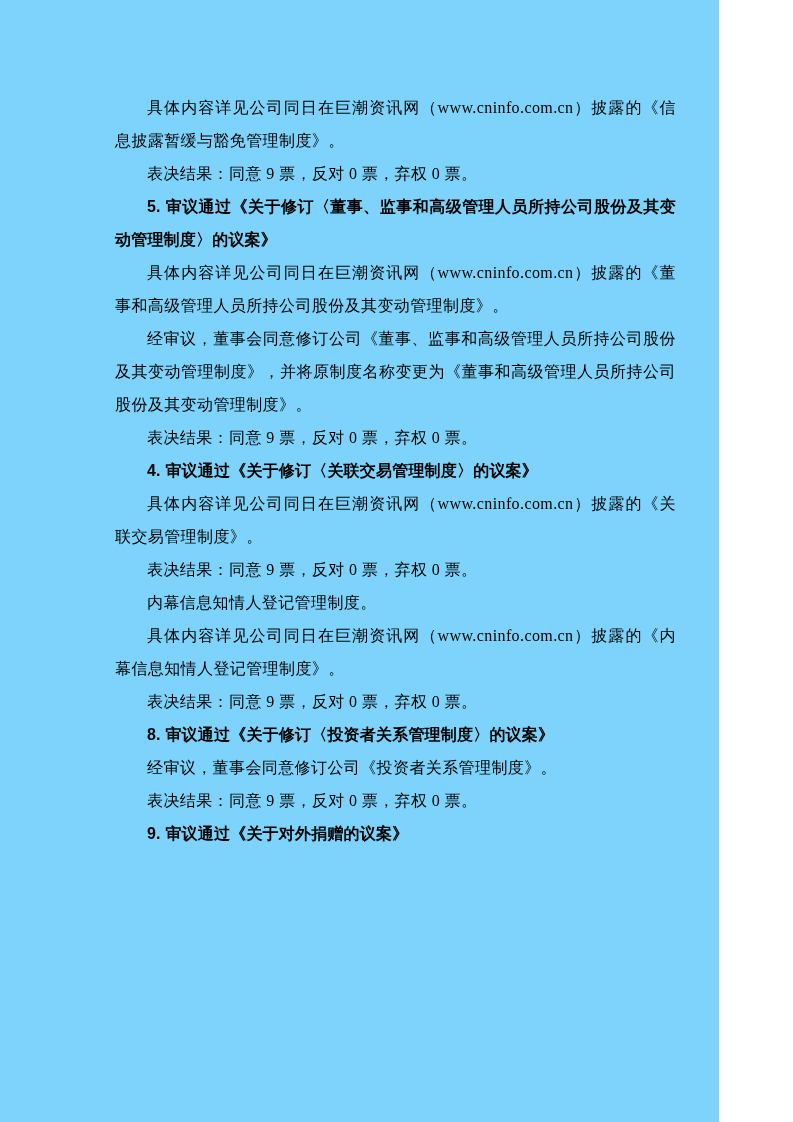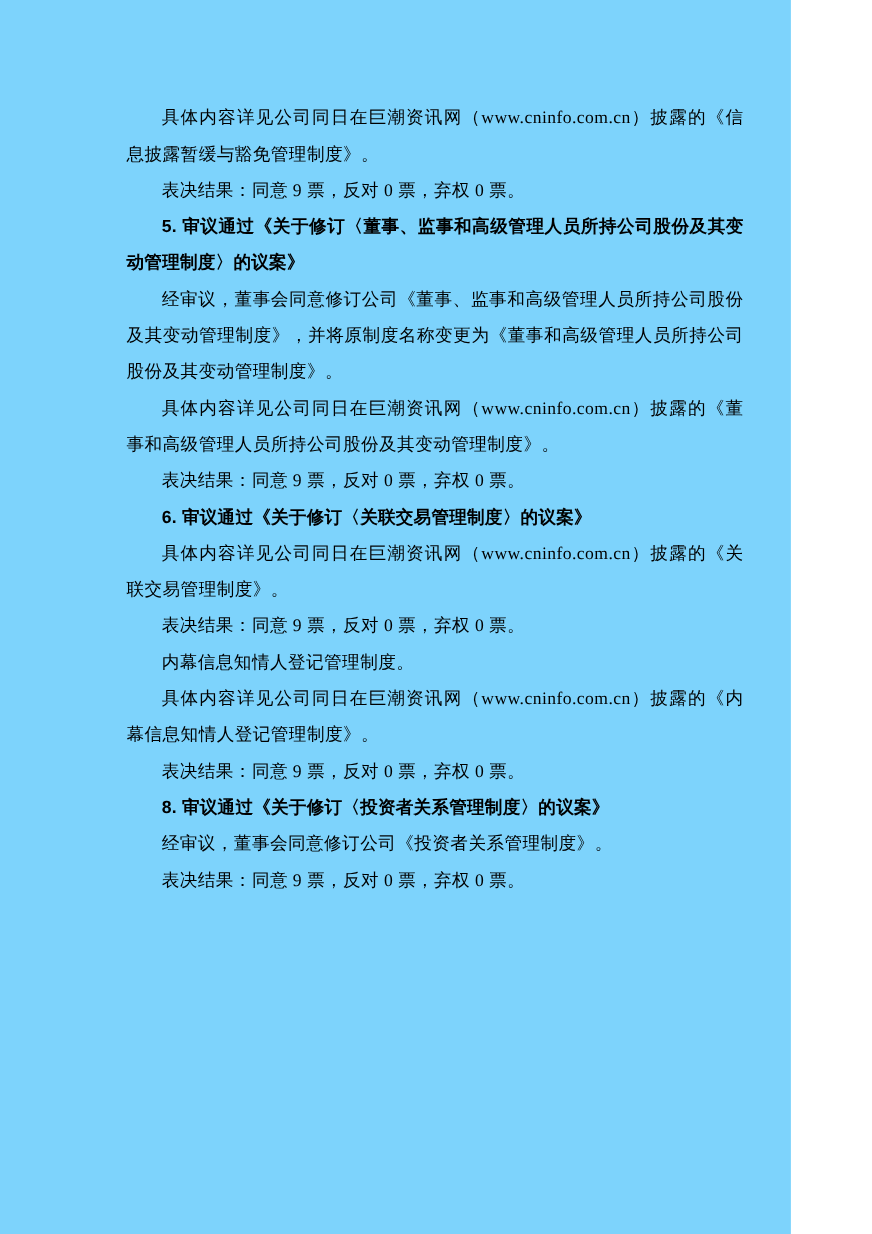--- a/index.html
+++ b/index.html
@@ -40,26 +40,27 @@
   }
 </style>
 </head>
 <body>
 
 <div class="page">
   <div class="text-block">
       <p class="body">具体内容详见公司同日在巨潮资讯网（www.cninfo.com.cn）披露的《信息披露暂缓与豁免管理制度》。</p>
       <p class="body">表决结果：同意 9 票，反对 0 票，弃权 0 票。</p>
       <p class="heading">5. 审议通过《关于修订〈董事、监事和高级管理人员所持公司股份及其变动管理制度〉的议案》</p>
+      <p class="body">具体内容详见公司同日在巨潮资讯网（www.cninfo.com.cn）披露的《董事和高级管理人员所持公司股份及其变动管理制度》。</p>
       <p class="body">经审议，董事会同意修订公司《董事、监事和高级管理人员所持公司股份及其变动管理制度》，并将原制度名称变更为《董事和高级管理人员所持公司股份及其变动管理制度》。</p>
-      <p class="body">具体内容详见公司同日在巨潮资讯网（www.cninfo.com.cn）披露的《董事和高级管理人员所持公司股份及其变动管理制度》。</p>
       <p class="body">表决结果：同意 9 票，反对 0 票，弃权 0 票。</p>
-      <p class="heading">6. 审议通过《关于修订〈关联交易管理制度〉的议案》</p>
+      <p class="heading">4. 审议通过《关于修订〈关联交易管理制度〉的议案》</p>
       <p class="body">具体内容详见公司同日在巨潮资讯网（www.cninfo.com.cn）披露的《关联交易管理制度》。</p>
       <p class="body">表决结果：同意 9 票，反对 0 票，弃权 0 票。</p>
       <p class="body">内幕信息知情人登记管理制度。</p>
       <p class="body">具体内容详见公司同日在巨潮资讯网（www.cninfo.com.cn）披露的《内幕信息知情人登记管理制度》。</p>
       <p class="body">表决结果：同意 9 票，反对 0 票，弃权 0 票。</p>
       <p class="heading">8. 审议通过《关于修订〈投资者关系管理制度〉的议案》</p>
       <p class="body">经审议，董事会同意修订公司《投资者关系管理制度》。</p>
       <p class="body">表决结果：同意 9 票，反对 0 票，弃权 0 票。</p>
+      <p class="heading">9. 审议通过《关于对外捐赠的议案》</p>
     </div>
 </div>
 
 </body></html>

